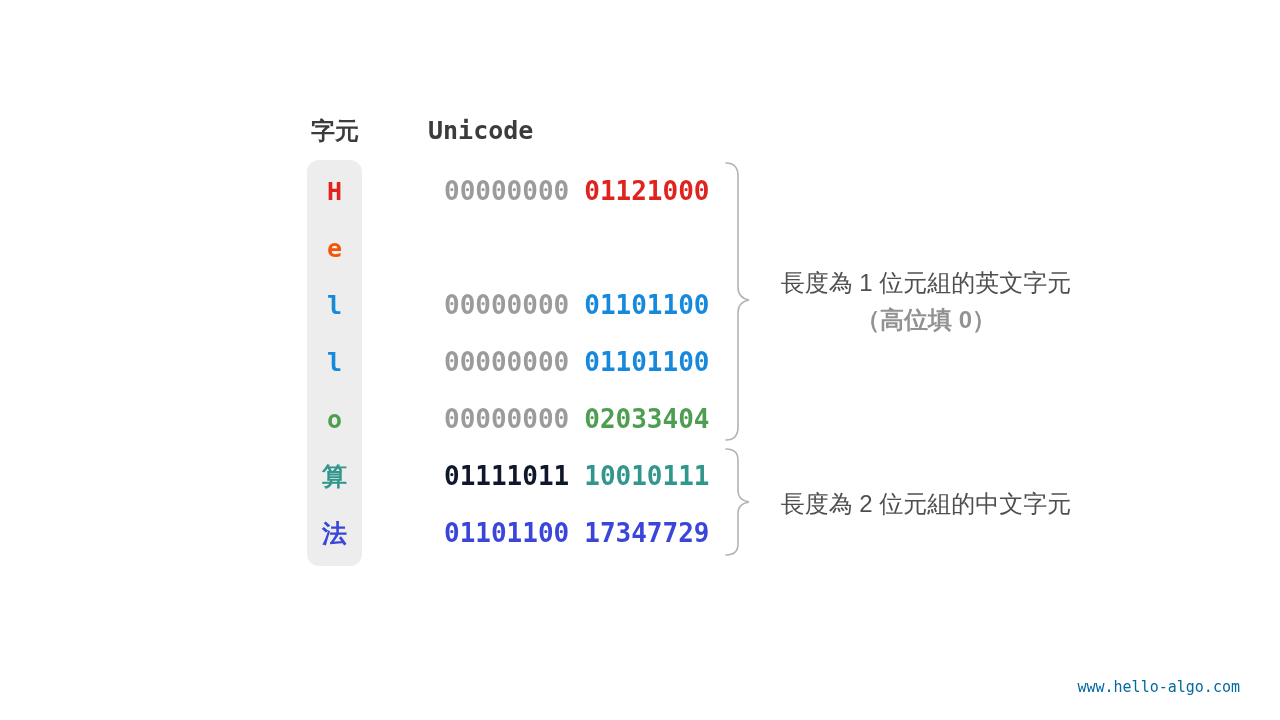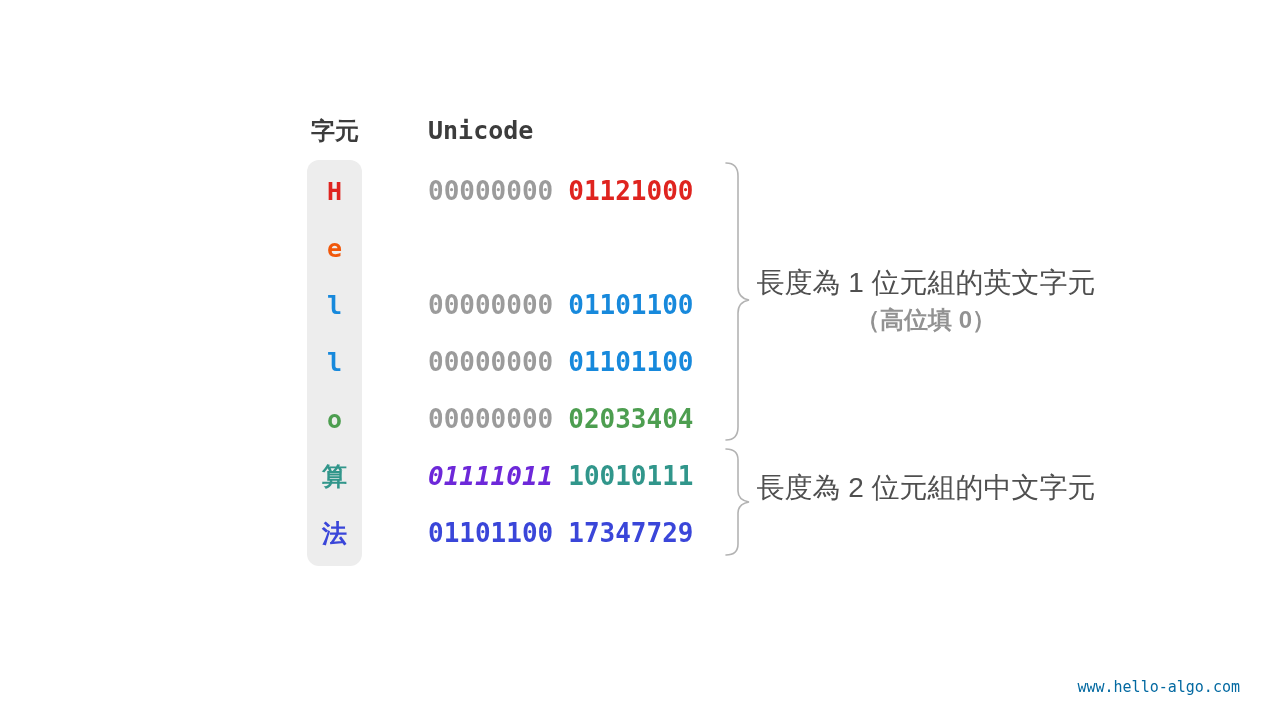--- a/index.html
+++ b/index.html
@@ -44,34 +44,34 @@
     font-family: "DejaVu Sans Mono", monospace;
     font-size: 25px; font-weight: 700;
   }
   .row .bytes {
     position: absolute; left: 428px; height: 57px; line-height: 57px;
     font-family: "DejaVu Sans Mono", monospace;
     font-size: 26px; font-weight: 700;
     white-space: nowrap;
   }
   .row .bytes .byte { display: inline-block; }
-  .row .bytes .byte-high { margin-right: 15px; }
+  .row .bytes .byte-high { margin-right: 15px; margin-left: 16px; }
 
   
   .braces-svg { position: absolute; left: 722px; top: 160px; }
 
   
   .anno {
     position: absolute; left: 756px; width: 340px;
     text-align: center;
   }
   .anno-1 { top: 265px; }
-  .anno-2 { top: 470px; }
+  .anno-2 { top: 486px; }
   .anno .anno-line1 {
-    font-size: 28px; color: #4f4f4f; line-height: 36px;
+    font-size: 24px; color: #4f4f4f; line-height: 36px;
     white-space: nowrap;
   }
   .anno .anno-line2 {
     font-size: 24px; color: #929292; font-weight: 700; line-height: 38px;
     white-space: nowrap;
     text-align: center;
   }
 
   
   .watermark {
@@ -119,21 +119,21 @@
     <div class="row" style="top: 391px;">
       <span class="char-cell" style="color: rgb(77, 158, 80);">o</span>
       <span class="bytes">
         <span class="byte byte-high" style="color: rgb(155, 155, 155);">00000000</span><span class="byte byte-low" style="color: rgb(77, 158, 80);">02033404</span>
       </span>
     </div>
 
     <div class="row" style="top: 448px;">
       <span class="char-cell" style="color: rgb(49, 150, 139);">算</span>
       <span class="bytes">
-        <span class="byte byte-high" style="color: #6d28d9; font-style: italic;">01111011</span><span class="byte byte-low" style="color: rgb(49, 150, 139);">10010111</span>
+        <span class="byte byte-high" style="color: #0f172a;">01111011</span><span class="byte byte-low" style="color: rgb(49, 150, 139);">10010111</span>
       </span>
     </div>
 
     <div class="row" style="top: 505px;">
       <span class="char-cell" style="color: rgb(58, 70, 217);">法</span>
       <span class="bytes">
         <span class="byte byte-high" style="color: rgb(58, 70, 217);">01101100</span><span class="byte byte-low" style="color: rgb(58, 70, 217);">17347729</span>
       </span>
     </div>
   </div>

